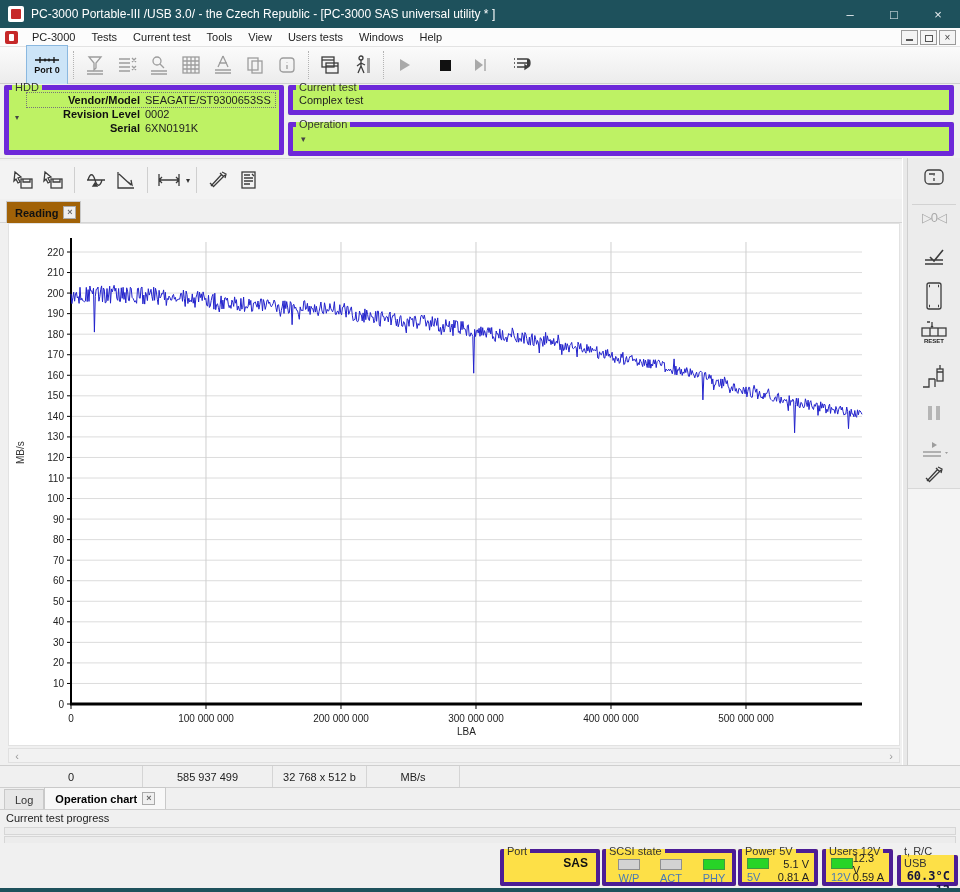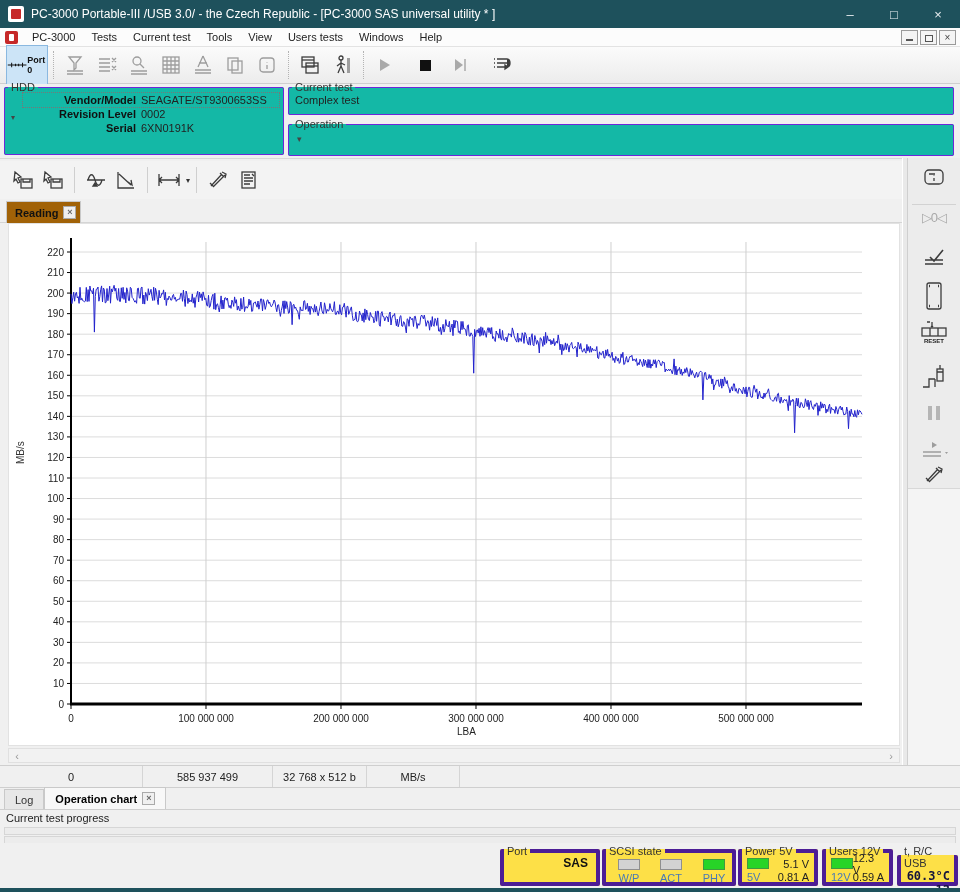--- a/index.html
+++ b/index.html
@@ -41,32 +41,32 @@
   .mdi-restore-glyph::before { content:""; position:absolute; top:-3px; left:2px; width:8px; height:7px; border:1px solid #555; z-index:-1; }
   
   .toolbar {
     position: absolute; top: 47px; left: 0; width: 960px; height: 37px;
     background: linear-gradient(#fbfbfb, #ececec);
     border-bottom: 1px solid #cfcfcf;
     display: flex; align-items: center; padding-left: 6px;
   }
   .port-btn {
     width: 42px; height: 41px; background: #cce4f7; border: 1px solid #8ab8e0;
-    display: flex; flex-direction: row; align-items: center; justify-content: center;
-    font-size: 9px; font-weight: bold; color: #111;
+    display: flex; flex-direction: column; align-items: center; justify-content: center;
+    font-size: 9px; font-weight: bold; color: #111; margin-left: 20px;
   }
   .tb-sep { width: 0; height: 28px; border-left: 1px dotted #b3b3b3; margin: 0 5px; }
   .tb-icon { width: 32px; height: 30px; display: flex; align-items: center; justify-content: center; }
   .icon-gray svg { stroke: #9d9d9d; }
   .icon-dark svg { stroke: #3c3c3c; }
   .stop-glyph { width: 11px; height: 11px; background: #111; }
   .play-glyph { width: 0; height: 0; border-left: 10px solid #a9a9a9; border-top: 6px solid transparent; border-bottom: 6px solid transparent; }
   
   .infopanel { position: absolute; top: 84px; left: 0; width: 960px; height: 74px; background: #f0f0f0; }
-  fieldset.grp { border: 1px solid #6d28d9; border-radius: 2px; position: absolute; background: #14b8a6; }
+  fieldset.grp { border: 5px solid #6d28d9; border-radius: 2px; position: absolute; background: #bef264; }
   fieldset.grp legend { font-size: 11px; color: #333; padding: 0 3px; margin-left: 3px; }
   .hdd-grp { left: 4px; top: -3px; width: 280px; height: 74px; }
   .hdd-expander { position: absolute; left: 6px; top: 20px; font-size: 8px; color: #444; }
   .hdd-rows { position: absolute; left: 18px; top: 0px; right: 4px; }
   .hdd-row { display: flex; font-size: 11px; line-height: 14px; height: 14px; }
   .hdd-row .lbl { width: 118px; text-align: right; font-weight: bold; padding-right: 5px; color: #111; }
   .hdd-row .val { flex: 1; color: #222; white-space: nowrap; }
   .hdd-row.focused { outline: 1px dotted #777; }
   .ct-grp { left: 288px; top: -3px; width: 666px; height: 34px; }
   .ct-grp .ct-val { font-size: 11px; padding: 1px 0 0 6px; color: #222; }

